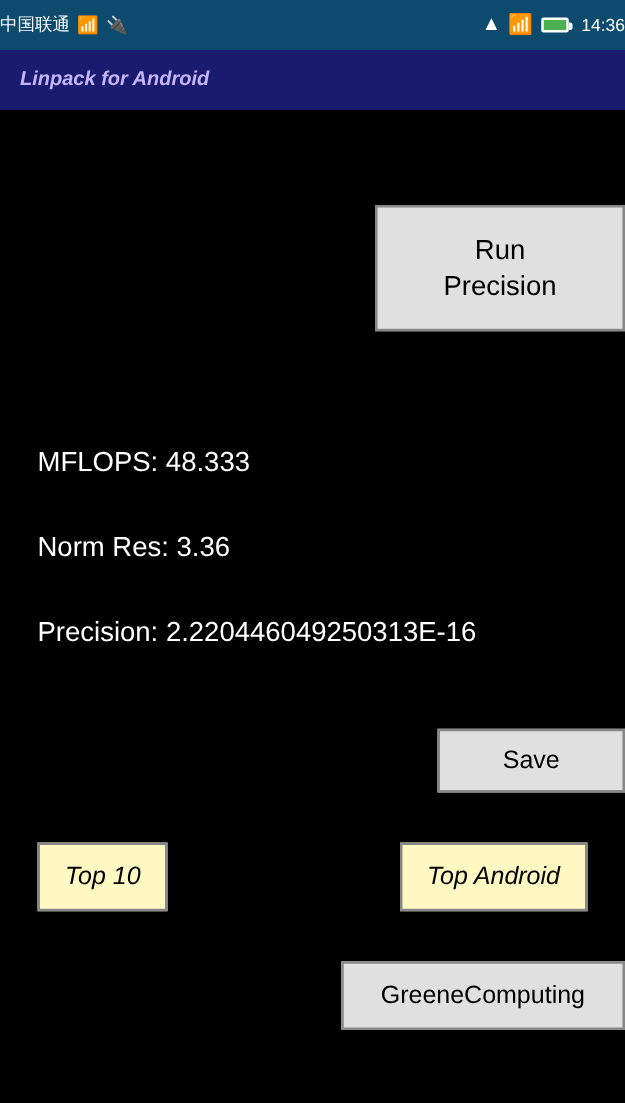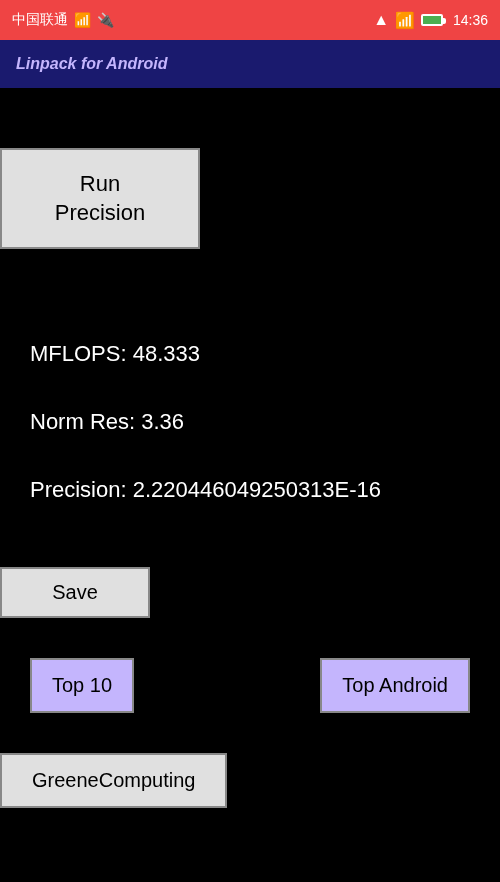--- a/index.html
+++ b/index.html
@@ -14,25 +14,25 @@
       background: #000;
       font-family: 'Arial', sans-serif;
       overflow: hidden;
       position: relative;
     }
 
     
     .status-bar {
       width: 100%;
       height: 40px;
-      background: #ef4444;
+      background: #0c4a6e;
       display: flex;
       align-items: center;
       justify-content: space-between;
-      padding: 0 12px;
+      padding: 0 0;
       color: #fff;
       font-size: 14px;
     }
 
     .status-bar-left {
       display: flex;
       align-items: center;
       gap: 6px;
     }
 
@@ -59,22 +59,22 @@
       font-weight: bold;
       font-style: italic;
     }
 
     
     .main-content {
       width: 100%;
       background: #000;
       display: flex;
       flex-direction: column;
-      align-items: flex-start;
-      padding-top: 60px;
+      align-items: flex-end;
+      padding-top: 76px;
     }
 
     
     .run-benchmark-btn {
       background: #e0e0e0;
       border: 2px solid #888;
       color: #000;
       font-size: 22px;
       font-weight: normal;
       padding: 20px 40px;
@@ -115,27 +115,28 @@
     
     .bottom-buttons-row {
       width: 100%;
       display: flex;
       justify-content: space-between;
       padding: 0 30px;
       margin-bottom: 40px;
     }
 
     .bottom-btn {
-      background: #c4b5fd;
+      background: #fef9c3;
       border: 2px solid #888;
       color: #000;
       font-size: 20px;
       padding: 14px 20px;
       cursor: pointer;
       text-align: center;
+      font-style: italic;
     }
 
     
     .greene-btn {
       background: #e0e0e0;
       border: 2px solid #888;
       color: #000;
       font-size: 20px;
       padding: 14px 30px;
       cursor: pointer;

